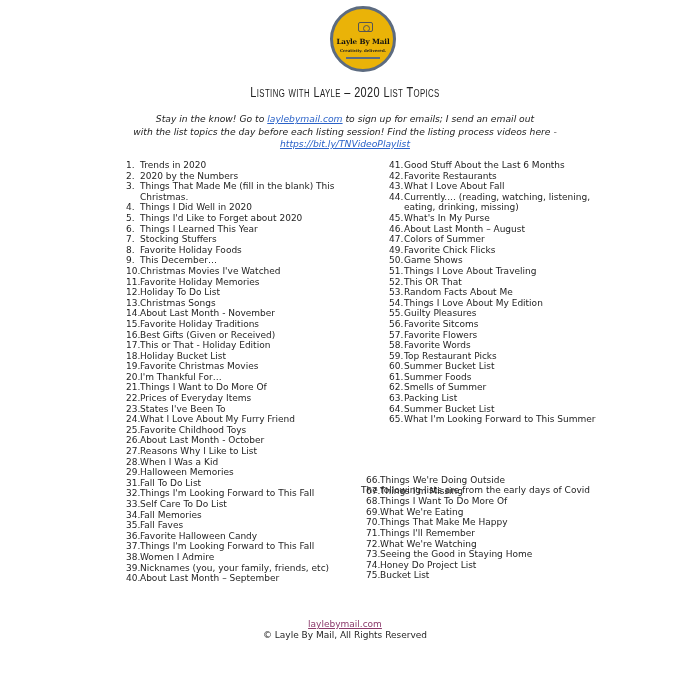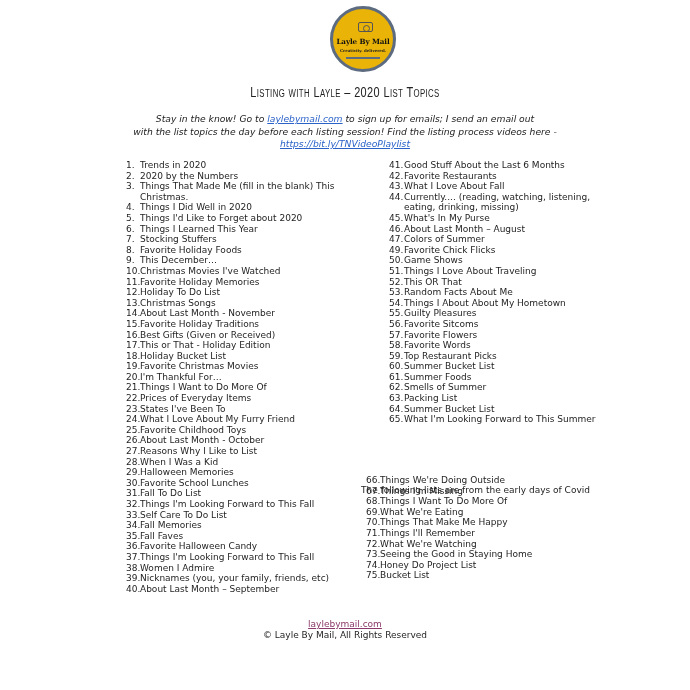--- a/index.html
+++ b/index.html
@@ -192,24 +192,20 @@
     </div>
     <div class="item">
       <span class="num">28.</span>
       <span class="txt">When I Was a Kid</span>
     </div>
     <div class="item">
       <span class="num">29.</span>
       <span class="txt">Halloween Memories</span>
     </div>
     <div class="item">
-      <span class="num">30.</span>
-      <span class="txt">Favorite School Lunches</span>
-    </div>
-    <div class="item">
       <span class="num">31.</span>
       <span class="txt">Fall To Do List</span>
     </div>
     <div class="item">
       <span class="num">32.</span>
       <span class="txt">Things I'm Looking Forward to This Fall</span>
     </div>
     <div class="item">
       <span class="num">33.</span>
       <span class="txt">Self Care To Do List</span>
@@ -287,21 +283,21 @@
     <div class="item">
       <span class="num">52.</span>
       <span class="txt">This OR That</span>
     </div>
     <div class="item">
       <span class="num">53.</span>
       <span class="txt">Random Facts About Me</span>
     </div>
     <div class="item">
       <span class="num">54.</span>
-      <span class="txt">Things I About About My Hometown</span>
+      <span class="txt">Things I Love About My Edition</span>
     </div>
     <div class="item">
       <span class="num">55.</span>
       <span class="txt">Guilty Pleasures</span>
     </div>
     <div class="item">
       <span class="num">56.</span>
       <span class="txt">Favorite Sitcoms</span>
     </div>
     <div class="item">

